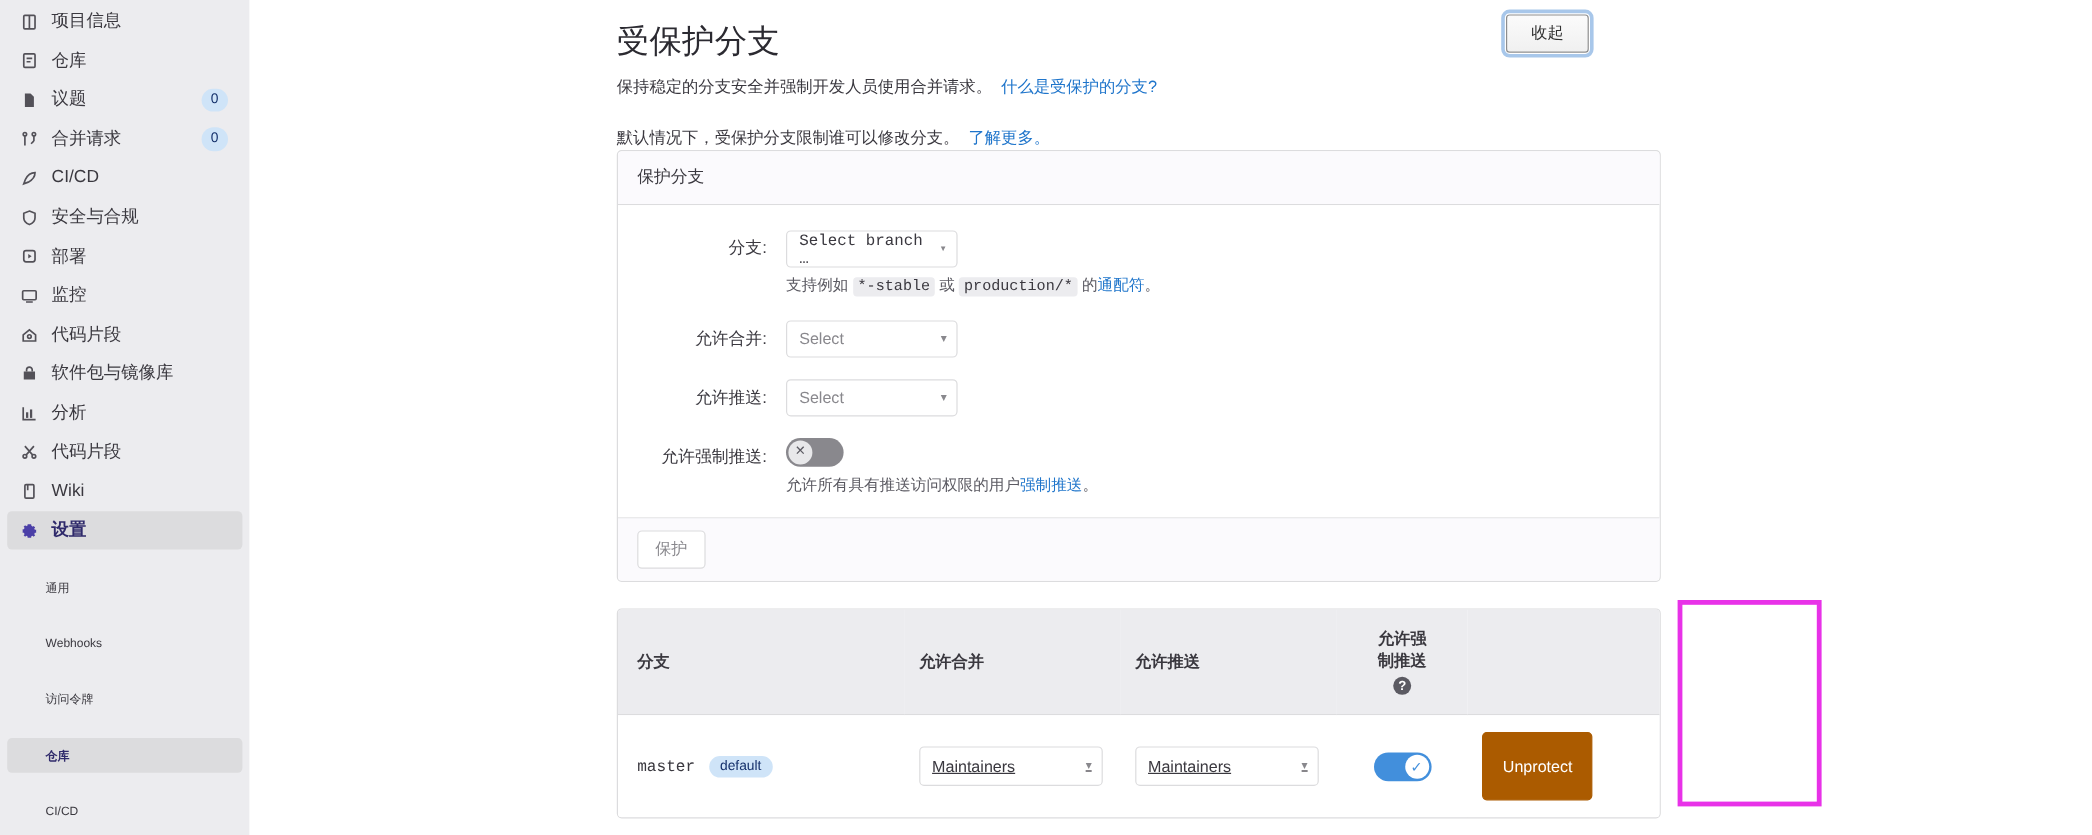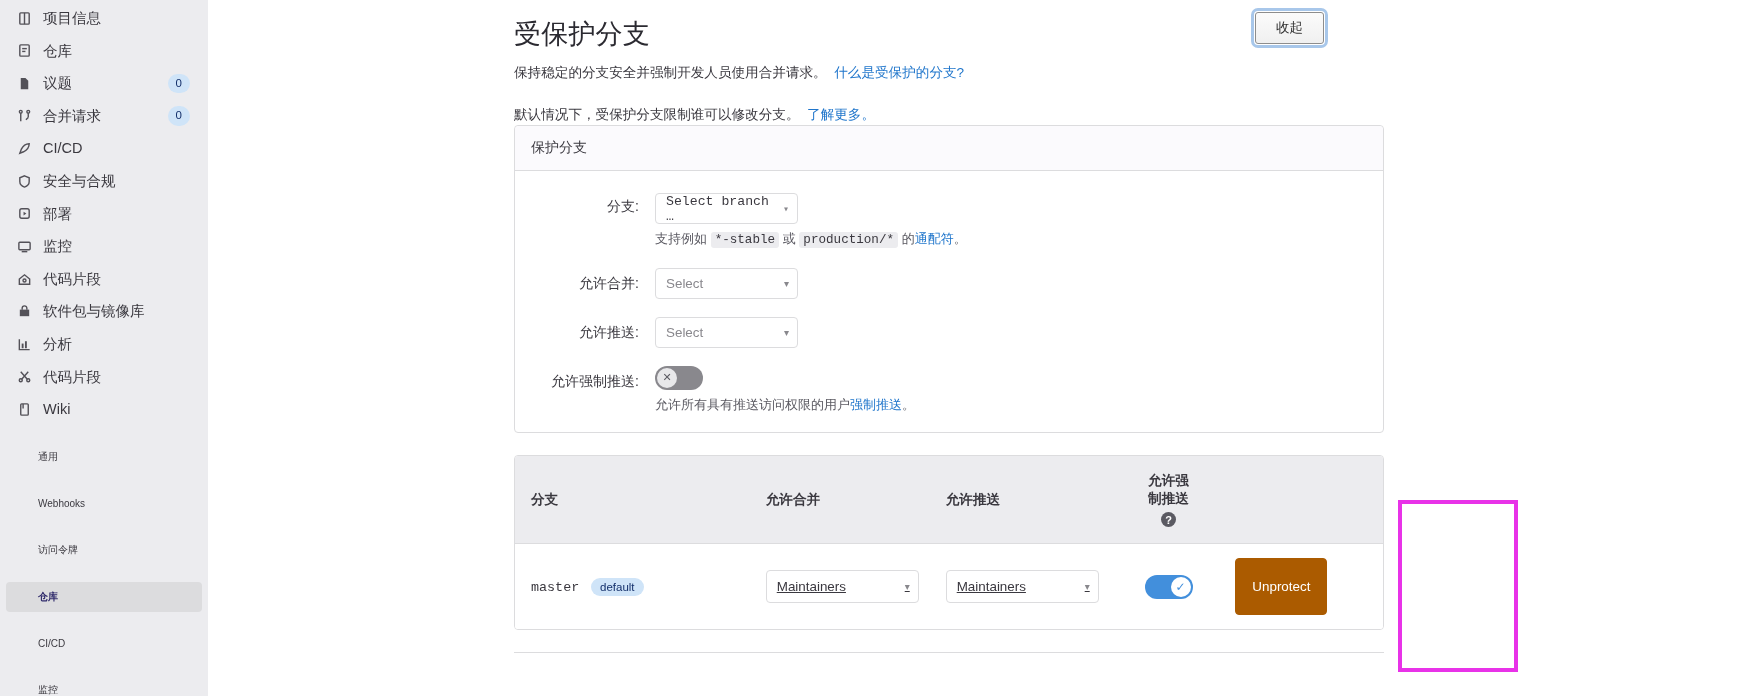--- a/index.html
+++ b/index.html
@@ -382,20 +382,29 @@
     <div class="nav-item">
       <span class="ico">
         <svg width="15" height="15" viewBox="0 0 16 16" fill="none" stroke="currentColor" stroke-width="1.5">
           <rect x="4" y="2" width="8" height="12" rx="1"></rect>
             <line x1="6.5" y1="2" x2="6.5" y2="7"></line>
         </svg>
       </span>
       <span class="lbl">Wiki</span>
     </div>
 
+    <div class="nav-item active">
+      <span class="ico">
+        <svg width="15" height="15" viewBox="0 0 16 16" fill="currentColor">
+          <path d="M8 5.2A2.8 2.8 0 1 0 8 10.8 2.8 2.8 0 0 0 8 5.2zm0 4.3A1.5 1.5 0 1 1 8 6.5a1.5 1.5 0 0 1 0 3z"></path>
+          <path d="M14 7h-1.2a4.9 4.9 0 0 0-.5-1.3l.85-.85-1.4-1.4-.85.85A4.9 4.9 0 0 0 9.6 3.2V2H6.4v1.2a4.9 4.9 0 0 0-1.3.5l-.85-.85-1.4 1.4.85.85A4.9 4.9 0 0 0 3.2 6.4H2v3.2h1.2c.12.46.29.9.5 1.3l-.85.85 1.4 1.4.85-.85c.4.21.84.38 1.3.5V14h3.2v-1.2c.46-.12.9-.29 1.3-.5l.85.85 1.4-1.4-.85-.85c.21-.4.38-.84.5-1.3H14z"></path>
+        </svg>
+      </span>
+      <span class="lbl">设置</span>
+    </div>
 
     <div class="sub-item">
       <span>通用</span>
     </div>
     <div class="sub-item">
       <span>Webhooks</span>
     </div>
     <div class="sub-item">
       <span>访问令牌</span>
     </div>
@@ -477,20 +486,23 @@
                 <span class="knob">✕</span>
               </div>
               <div class="hint">
                 <span>允许所有具有推送访问权限的用户</span><a class="lnk" href="#">强制推送</a><span>。</span>
               </div>
             </div>
           </div>
 
         </div>
 
+        <div class="card-foot">
+          <button class="btn-plain">保护</button>
+        </div>
       </section>
 
       <table class="tbl">
         <thead>
           <tr>
             <th class="col-branch">分支</th>
             <th class="col-merge">允许合并</th>
             <th class="col-push">允许推送</th>
             <th class="col-force">
               <div>允许强</div>

